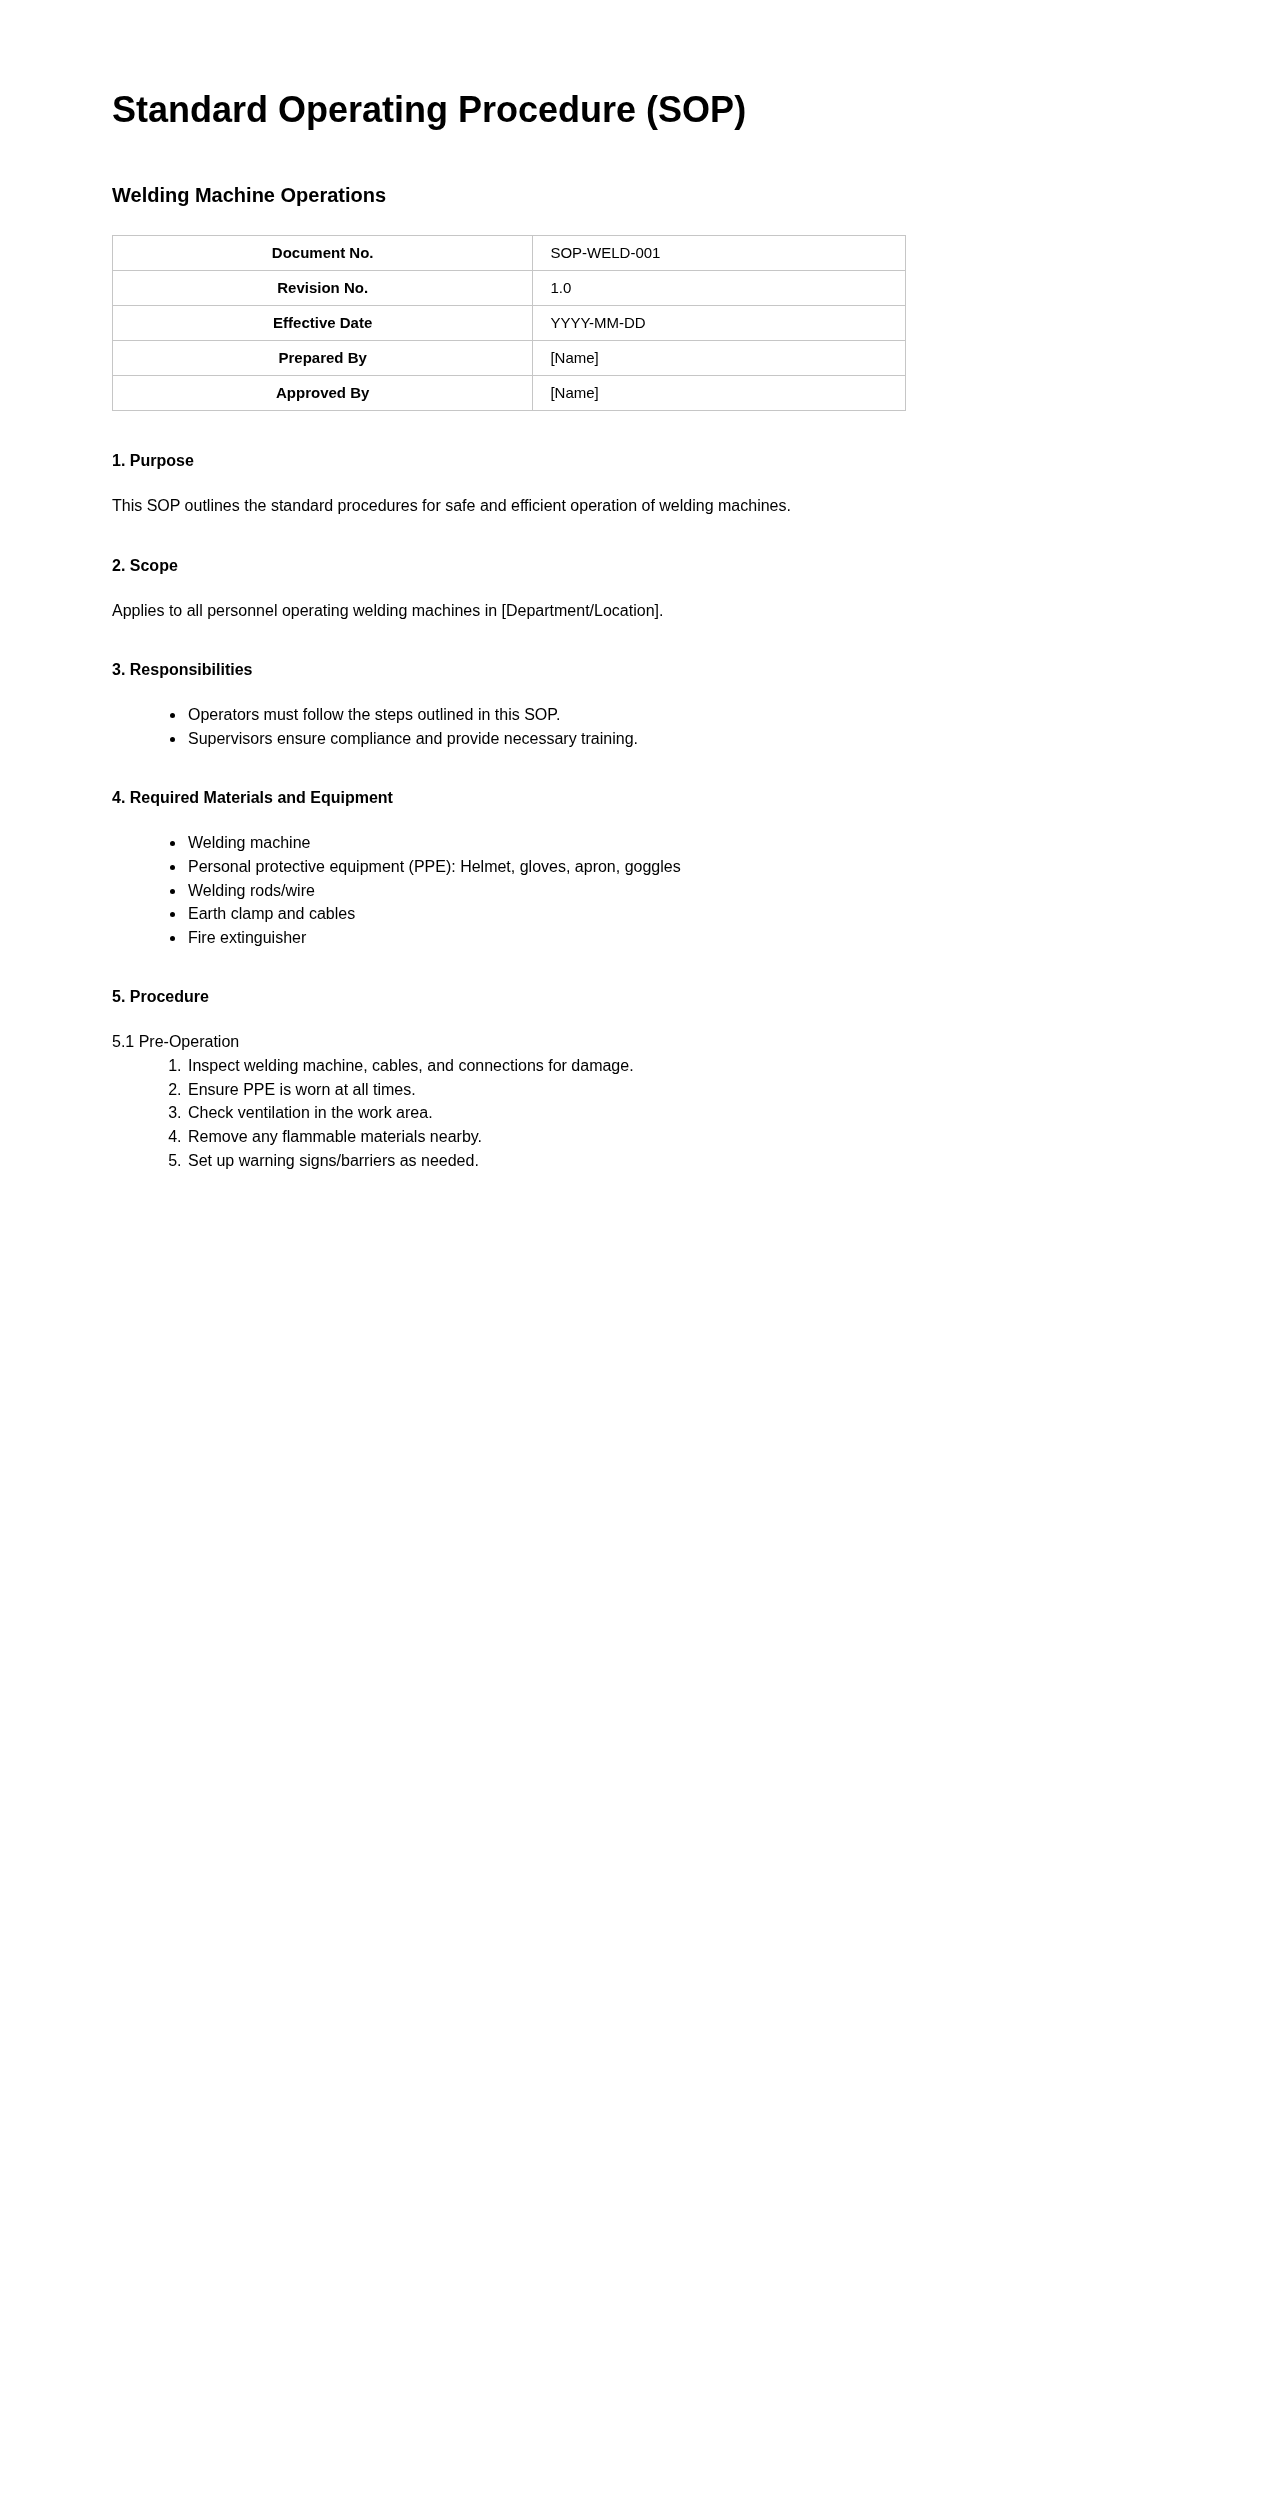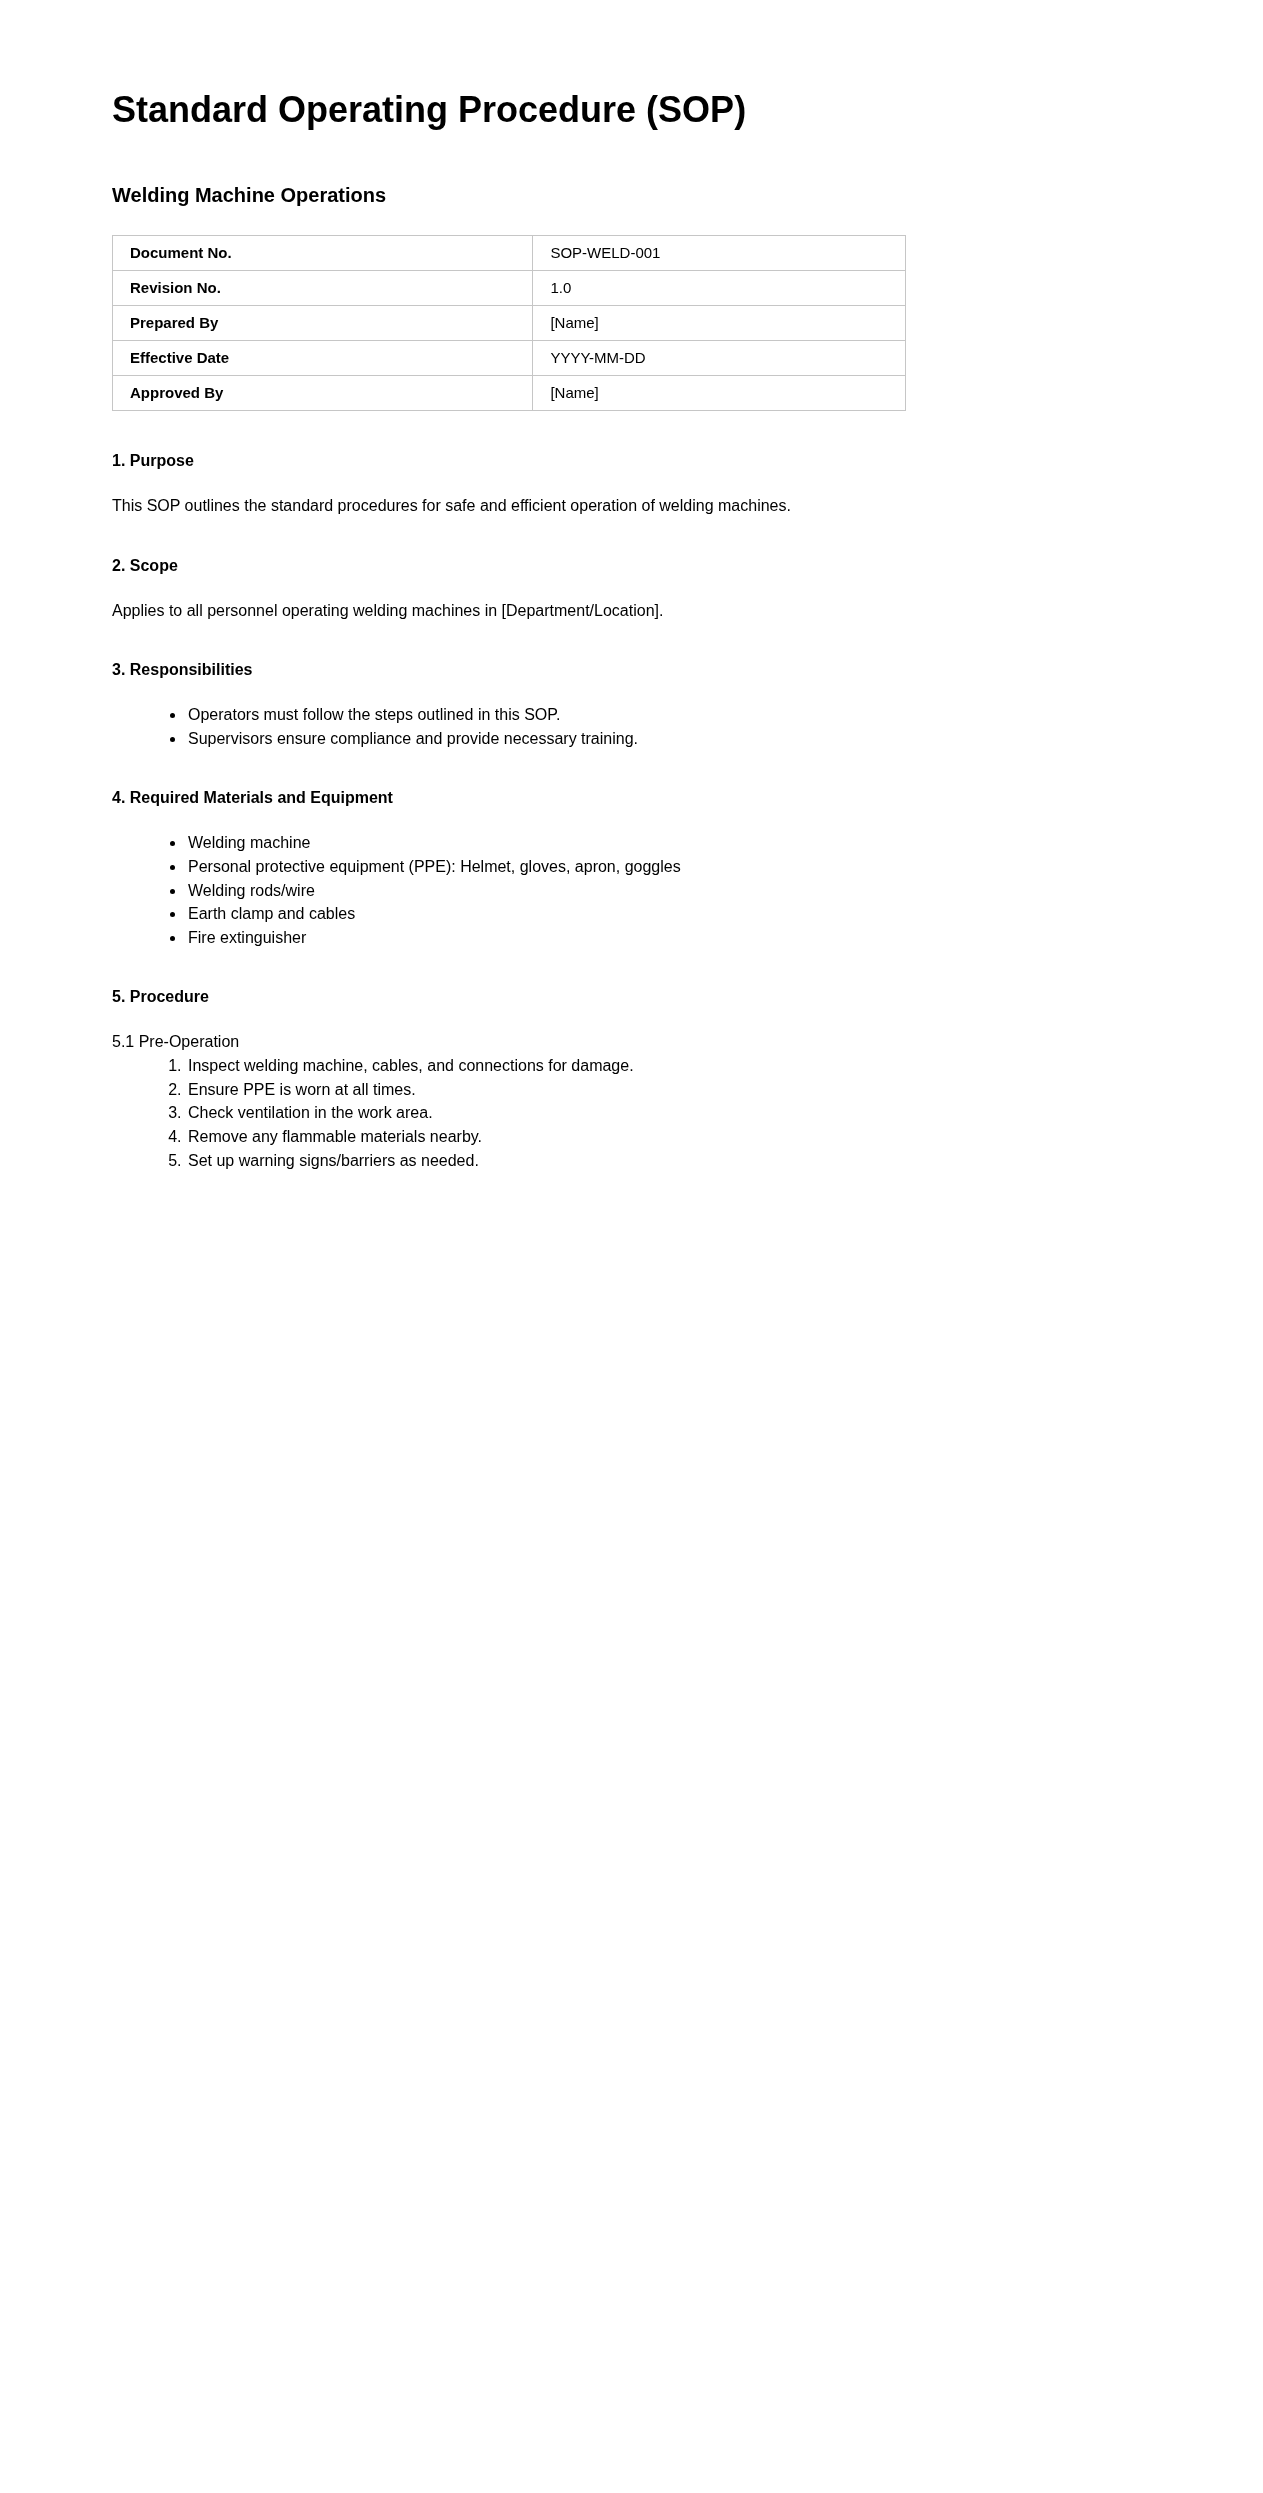--- a/index.html
+++ b/index.html
@@ -41,20 +41,21 @@
   .info-table td {
     border: 1px solid #c6c6c6;
     padding: 8px 17px;
     font-size: 15px;
     line-height: 1.2;
     vertical-align: middle;
   }
   .info-table td.cell-label {
     font-weight: bold;
     width: 48.6%;
+    text-align: center;
   }
   .section-heading {
     font-size: 16px;
     line-height: 1.2;
     font-weight: bold;
     margin: 40px 0 26px 0;
   }
   p.body-text {
     font-size: 16px;
     line-height: 1.2;
@@ -90,26 +91,26 @@
     <tbody>
       <tr>
         <td class="cell-label">Document No.</td>
         <td class="cell-value">SOP-WELD-001</td>
       </tr>
       <tr>
         <td class="cell-label">Revision No.</td>
         <td class="cell-value">1.0</td>
       </tr>
       <tr>
+        <td class="cell-label">Effective Date</td>
+        <td class="cell-value">YYYY-MM-DD</td>
+      </tr>
+      <tr>
         <td class="cell-label">Prepared By</td>
         <td class="cell-value">[Name]</td>
-      </tr>
-      <tr>
-        <td class="cell-label">Effective Date</td>
-        <td class="cell-value">YYYY-MM-DD</td>
       </tr>
       <tr>
         <td class="cell-label">Approved By</td>
         <td class="cell-value">[Name]</td>
       </tr>
     </tbody>
   </table>
 
   <h2 class="section-heading">1. Purpose</h2>
   <p class="body-text">This SOP outlines the standard procedures for safe and efficient operation of welding machines.</p>

